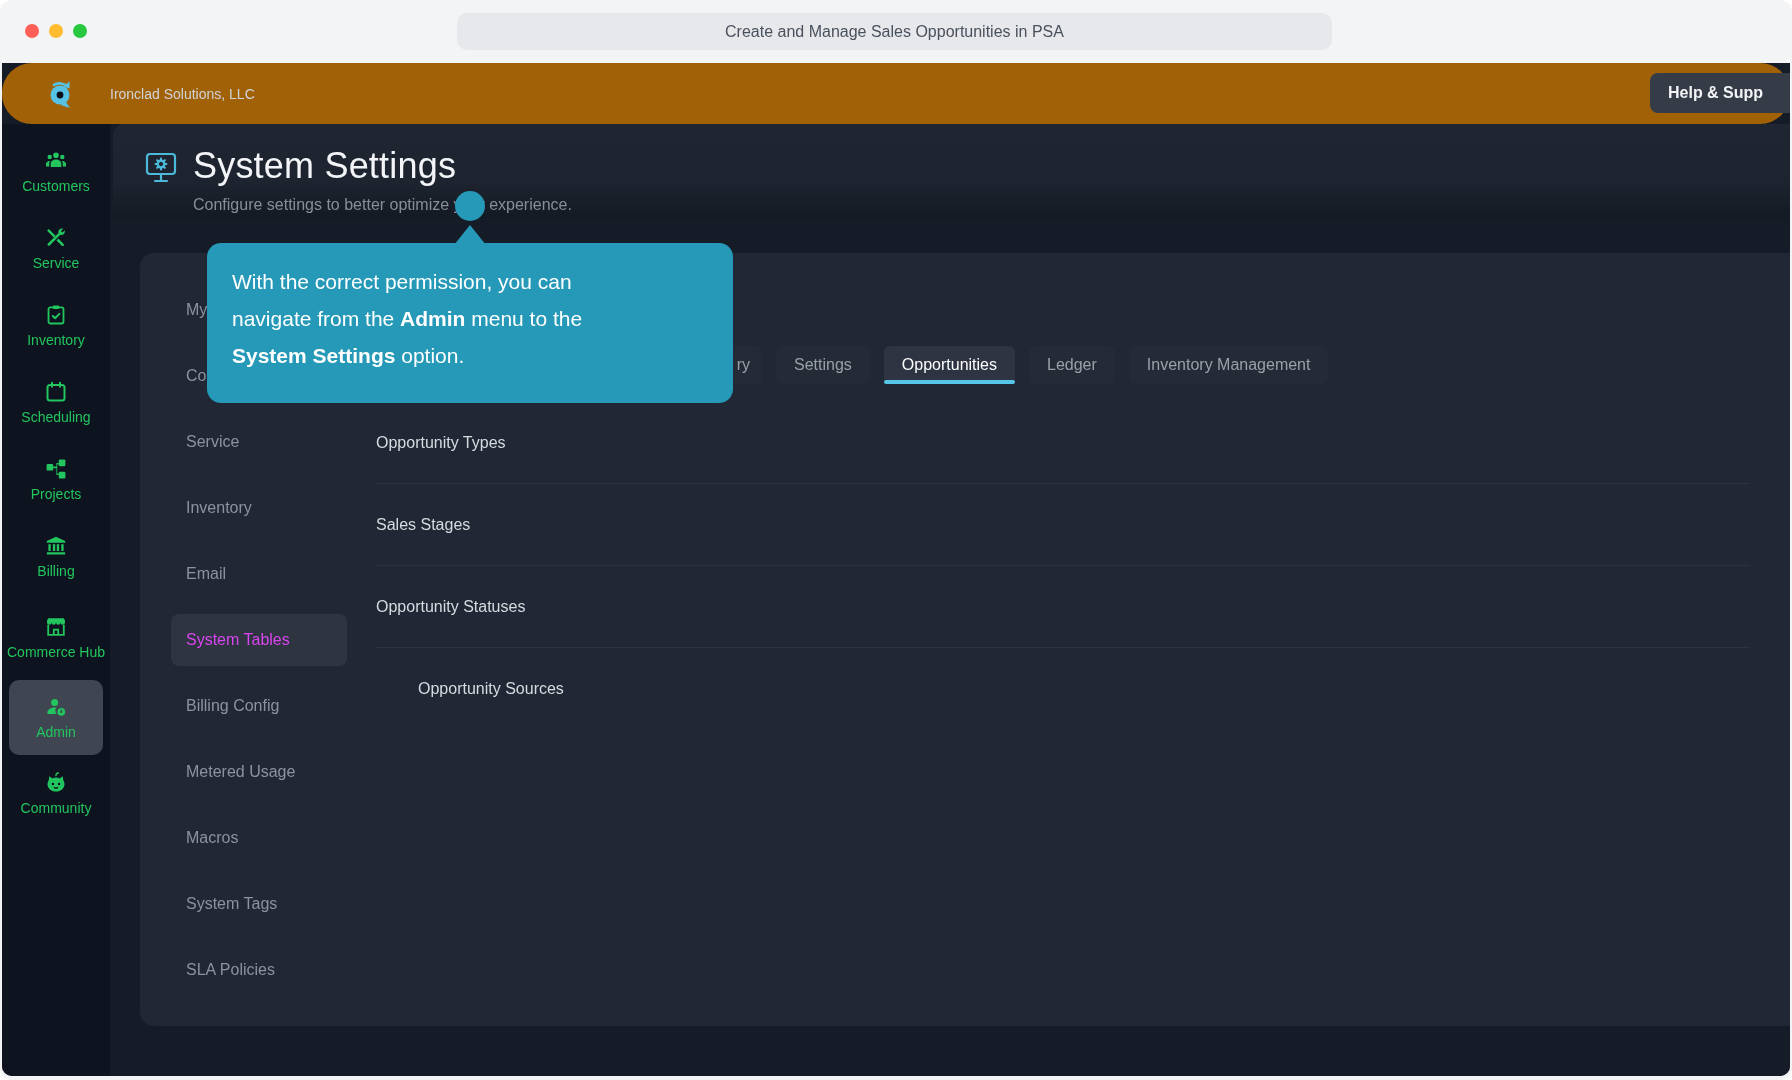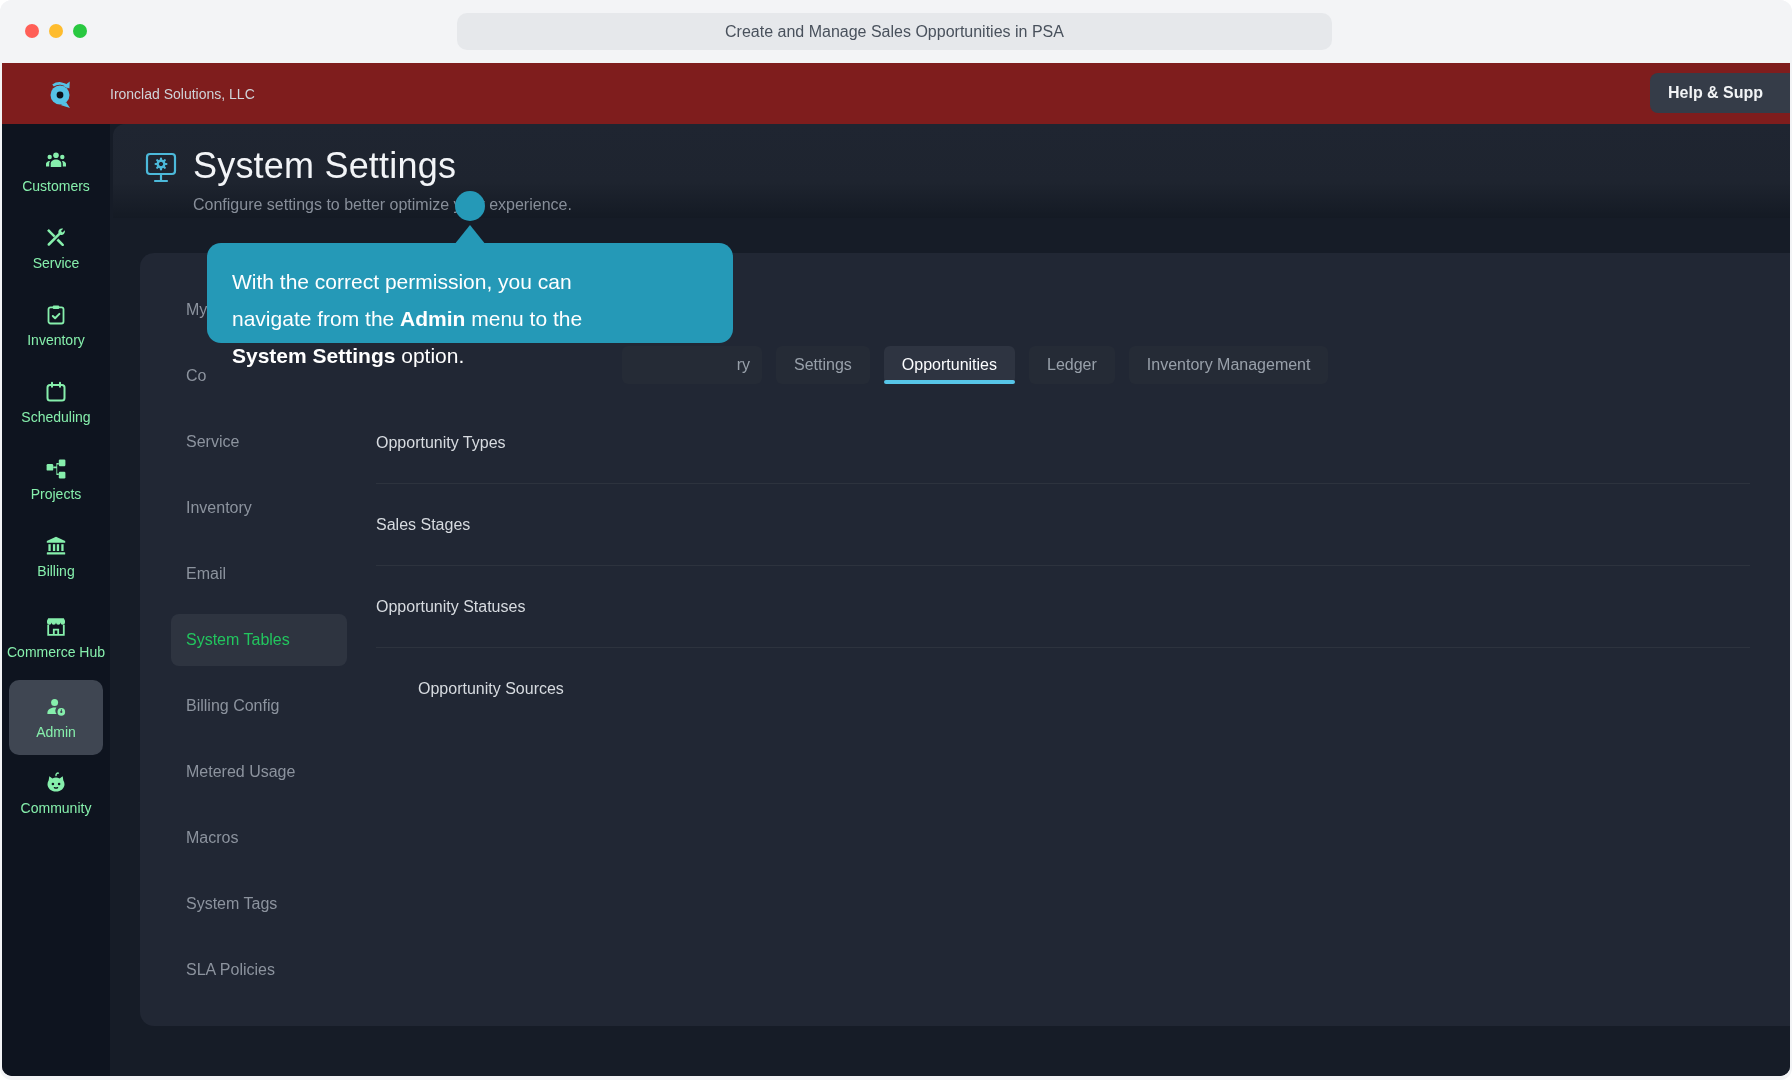--- a/index.html
+++ b/index.html
@@ -12,65 +12,65 @@
   .light { width:14px; height:14px; border-radius:50%; }
   .light.red { background:#ff5f57; } .light.yellow { background:#febc2e; } .light.green { background:#28c840; }
   .title-pill { position:absolute; left:457px; top:13px; width:875px; height:37px; border-radius:10px;
     background:#e6e8eb; display:flex; align-items:center; justify-content:center;
     font-size:16px; color:#49515c; }
 
   
   .app { position:absolute; top:63px; left:2px; right:2px; bottom:4px; background:#161c27;
     border-radius:0 0 10px 10px; overflow:hidden; }
 
-  .appbar { position:absolute; top:0; left:0; right:0; height:61px; background:#7f1d1d; z-index:5; }
+  .appbar { position:absolute; top:0; left:0; right:0; height:61px; background:#a16207; z-index:5;border-radius:30px; }
   .logo { position:absolute; left:44px; top:15px; width:30px; height:32px; }
   .company { position:absolute; left:108px; top:0; height:61px; display:flex; align-items:center;
     font-size:14px; color:#cfd4da; }
   .help-btn { position:absolute; right:-46px; top:10px; width:186px; height:40px; background:#353c48;
     border-radius:8px; display:flex; align-items:center; padding-left:18px;
     font-size:16px; font-weight:bold; color:#f2f4f6; }
 
   
   .side { position:absolute; top:61px; left:0; width:108px; bottom:0; background:#0e141f;
     display:flex; flex-direction:column; padding-top:9px; z-index:4; }
   .side-item { height:77px; display:flex; flex-direction:column; align-items:center; justify-content:center;
-    gap:5px; color:#86efac; font-size:14px; text-align:center; cursor:pointer; }
+    gap:5px; color:#22c55e; font-size:14px; text-align:center; cursor:pointer; }
   .side-item .side-label { line-height:16px; }
   .side-item.tall { height:85px; }
   .side-item.active { background:#3f4652; border-radius:10px; margin:0 7px; height:75px; }
   .side-icon svg { width:24px; height:24px; display:block; }
 
   
   .main { position:absolute; left:108px; top:61px; right:0; bottom:0; background:#161c27; }
   .band { position:absolute; left:3px; right:0; top:0; height:94px; border-radius:12px 0 0 0;
     background:linear-gradient(180deg,#1f2531 0%,#1e242f 62%,#141a24 100%); }
   .band-icon { position:absolute; left:31px; top:26px; width:34px; height:36px; }
   .band-title { position:absolute; left:80px; top:21px; font-size:36px; font-weight:500;
     color:#f2f4f7; letter-spacing:.2px; }
   .band-sub { position:absolute; left:80px; top:72px; font-size:16px; color:#878e99; }
 
   
   .tip-dot { position:absolute; left:345px; top:67px; width:30px; height:30px; border-radius:50%;
     background:#2599b7; z-index:30; }
   .tip-arrow { position:absolute; left:344px; top:101px; width:0; height:0; z-index:29;
     border-left:16px solid transparent; border-right:16px solid transparent; border-bottom:20px solid #2599b7; }
-  .tooltip { position:absolute; left:97px; top:119px; width:526px; height:100px; background:#2599b7;
+  .tooltip { position:absolute; left:97px; top:119px; width:526px; height:160px; background:#2599b7;
     border-radius:14px; padding:20px 0 0 25px; z-index:28; color:#ffffff; font-size:21px; }
   .tip-line { line-height:37px; white-space:nowrap; }
   .tooltip .b { font-weight:bold; }
 
   
   .panel { position:absolute; left:30px; right:0; top:129px; bottom:50px; background:#212734;
     border-radius:14px 0 0 14px; }
 
   .snav { position:absolute; left:31px; top:24px; width:176px; }
   .snav-item { height:66px; display:flex; align-items:center; padding-left:15px;
     font-size:16px; color:#8c939e; border-radius:8px; cursor:pointer; }
-  .snav-item.active { background:#2e3440; color:#22c55e; height:52px; margin:7px 0; }
+  .snav-item.active { background:#2e3440; color:#d946ef; height:52px; margin:7px 0; }
 
   .tabs { position:absolute; left:482px; top:93px; display:flex; gap:14px; height:38px; }
   .tab { background:#252b36; border-radius:6px; padding:0 18px; display:flex; align-items:center;
     font-size:16px; color:#98a0aa; cursor:pointer; position:relative; }
   .tab.first { width:140px; justify-content:flex-end; padding-right:12px; }
   .tab.active { background:#2e3441; color:#fcfdff; font-weight:500; }
   .tab.active::after { content:""; position:absolute; left:0; right:0; bottom:0; height:4px;
     background:#57c5e8; border-radius:2px; }
 
   .rows { position:absolute; left:236px; right:40px; top:149px; }

